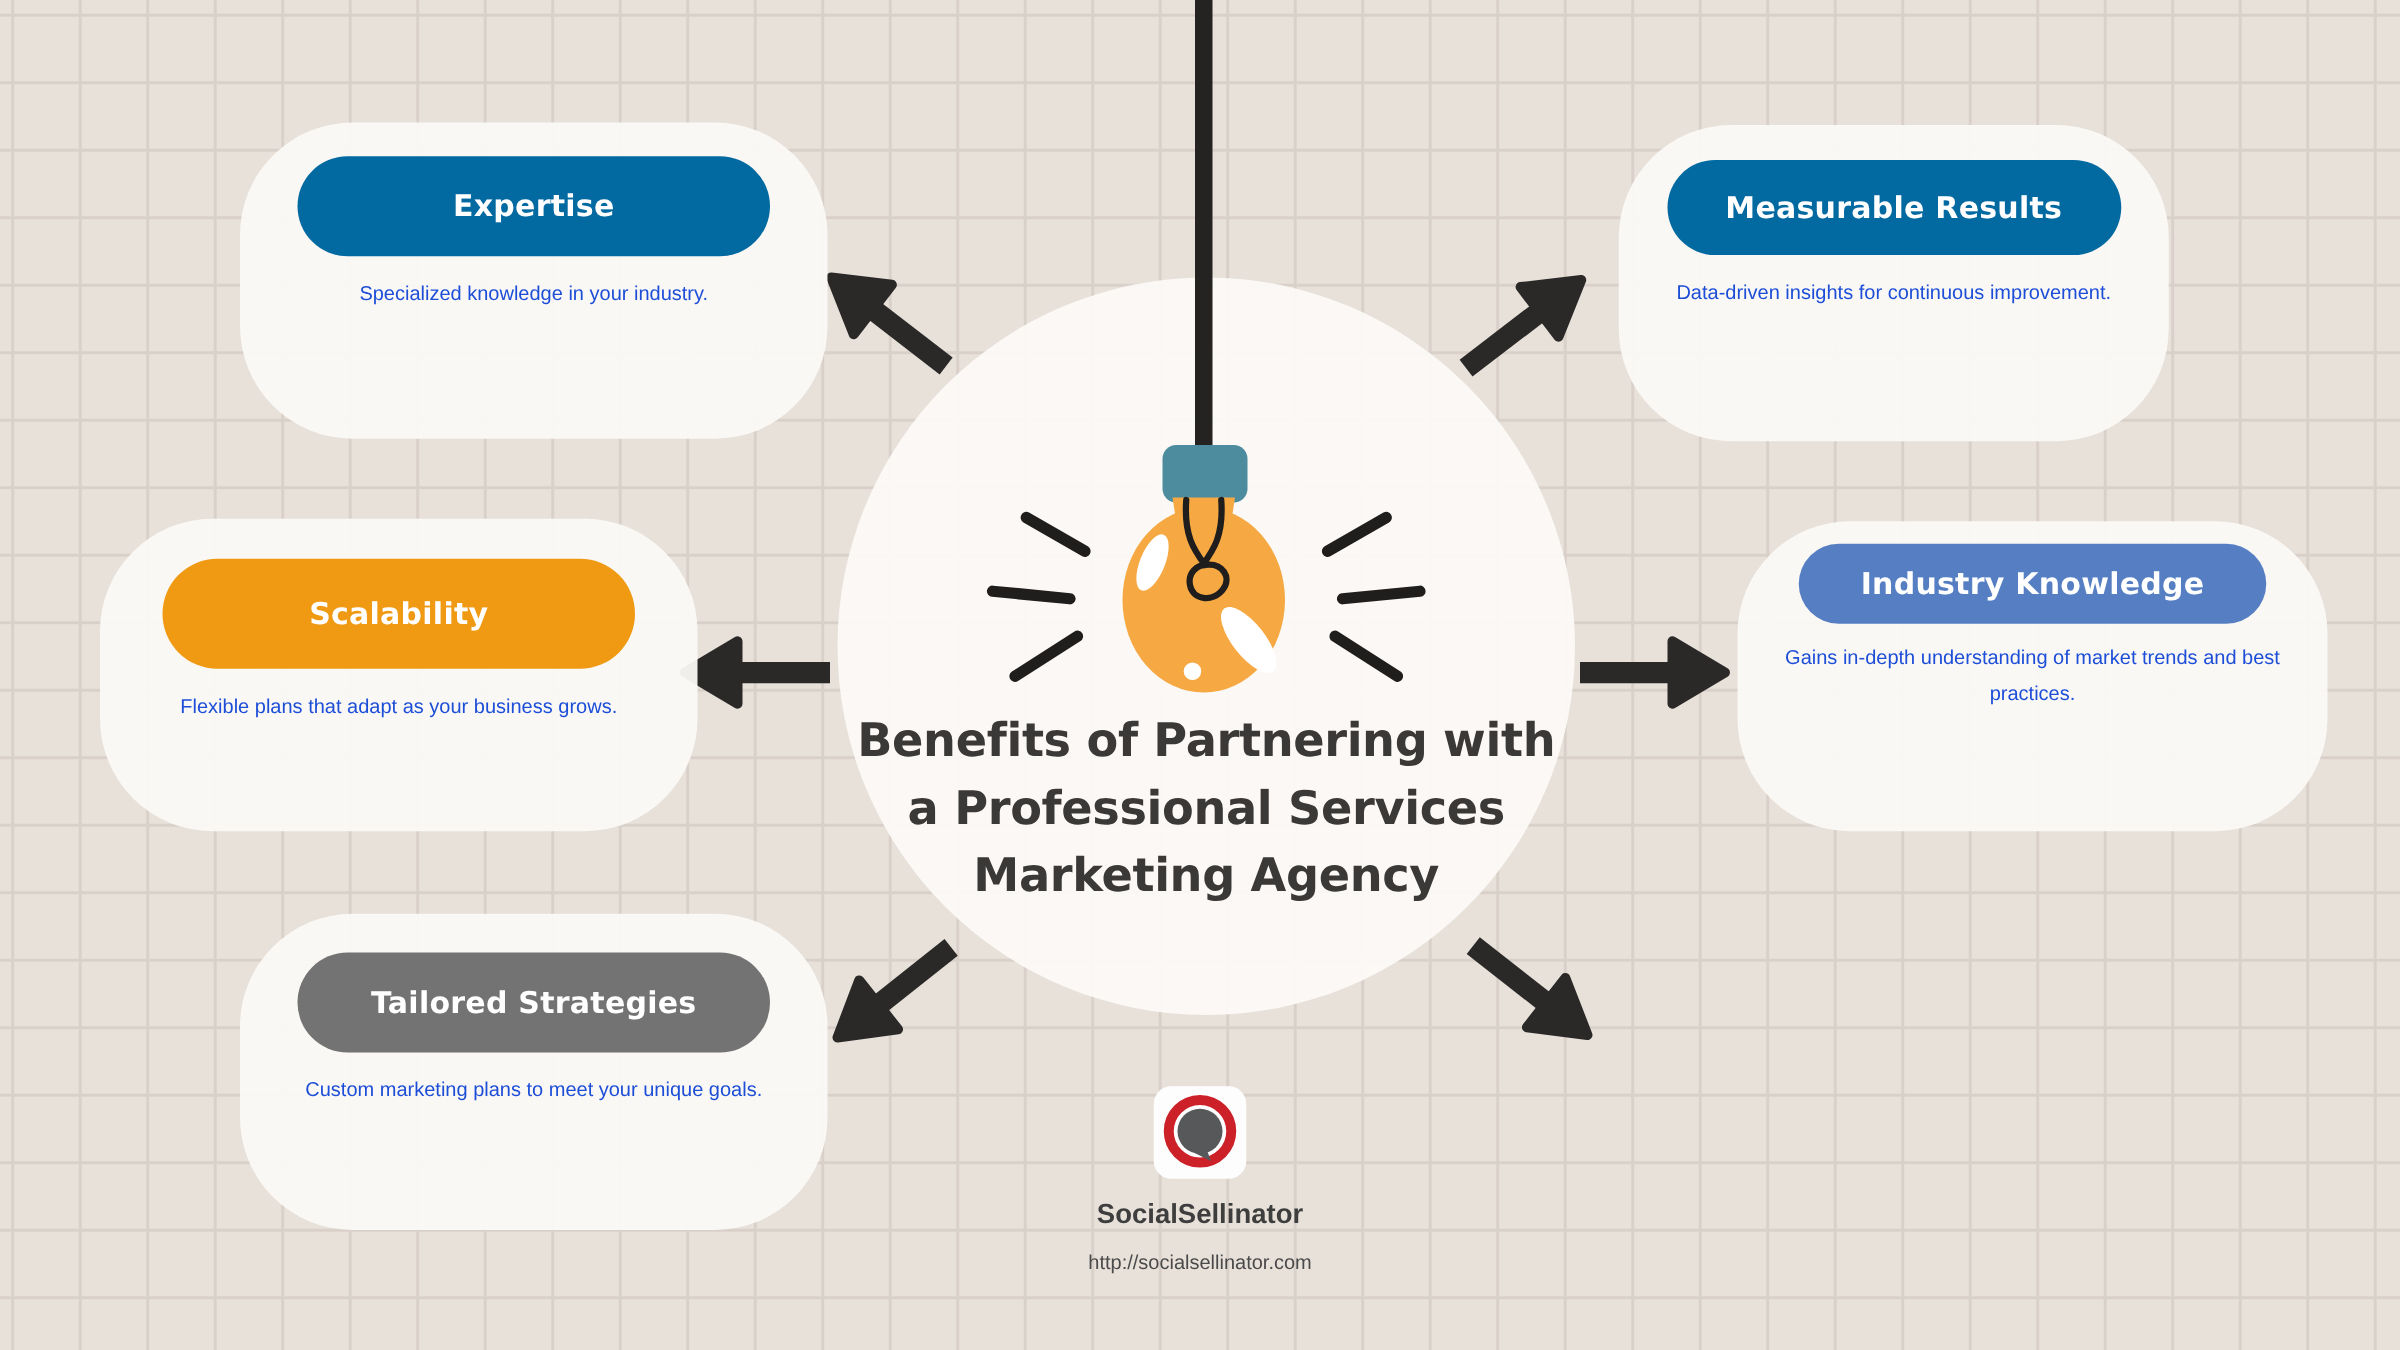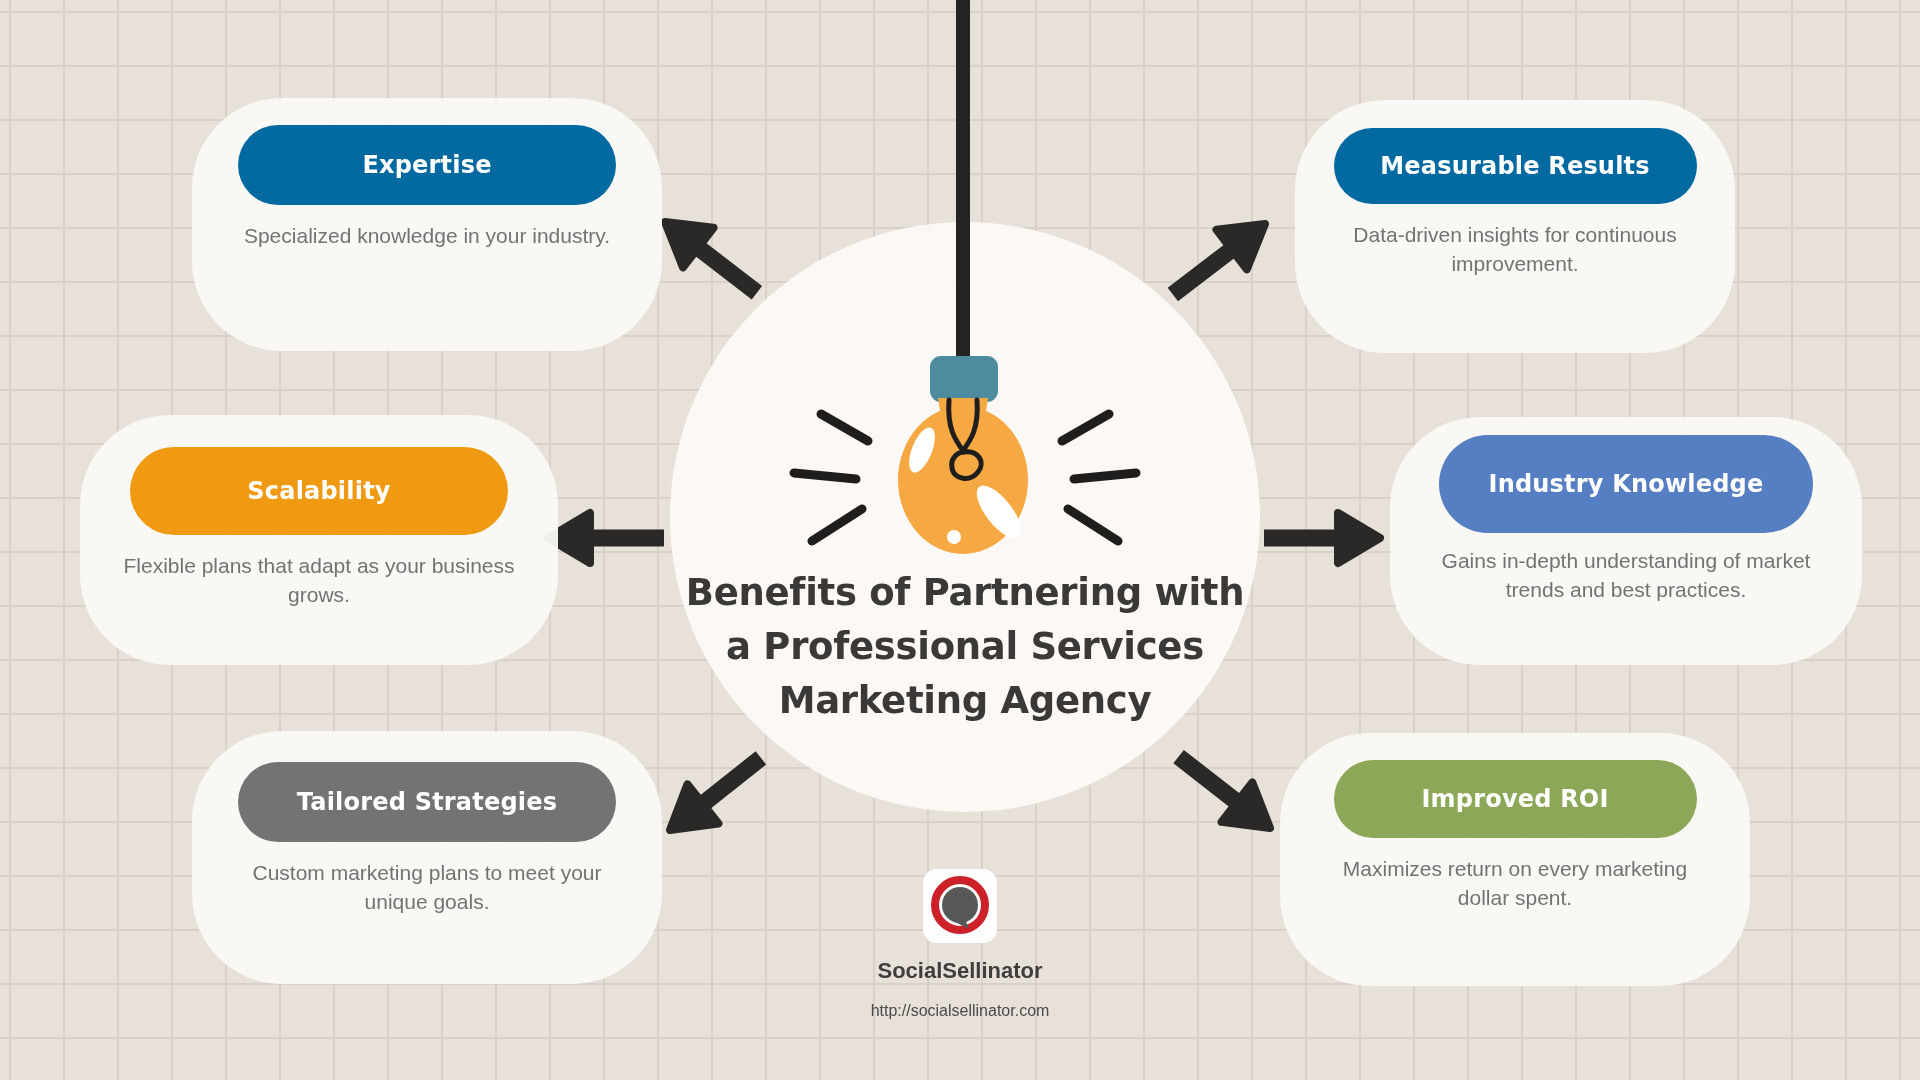--- a/index.html
+++ b/index.html
@@ -31,21 +31,21 @@
     text-align:center;
   }
   .pill{
     margin:0 auto;border-radius:999px;display:flex;align-items:center;justify-content:center;
   }
   .pill-label{
     font-family:"DejaVu Sans",sans-serif;font-weight:800;font-size:24px;color:#ffffff;
     letter-spacing:0.2px;
   }
   .card-body{
-    margin-top:16px;padding:0 36px;font-size:21px;line-height:29px;color:#737373;
+    margin-top:16px;padding:0 36px;font-size:16px;line-height:29px;color:#1d4ed8;
   }
   
   #logo-box{
     left:923px;top:869px;width:74px;height:74px;background:#fdfdfd;border-radius:14px;
     display:flex;align-items:center;justify-content:center;
   }
   #brand-name{
     left:660px;top:958px;width:600px;text-align:center;
     font-weight:bold;font-size:22px;color:#3e3e3e;
   }
@@ -148,32 +148,26 @@
   </div>
 
   <div class="card" style="left:1295px;top:100px;width:440px;height:253px">
     <div class="pill" style="width: 363px; height: 76px; margin-top: 28px; background: #0369a1;">
       <span class="pill-label">Measurable Results</span>
     </div>
     <div class="card-body">Data-driven insights for continuous improvement.</div>
   </div>
 
   <div class="card" style="left:1390px;top:417px;width:472px;height:248px">
-    <div class="pill" style="width: 374px; height: 98px; margin-top: 18px; background: rgb(86, 127, 195);">
+    <div class="pill" style="width: 374px; height: 64px; margin-top: 18px; background: rgb(86, 127, 195);">
       <span class="pill-label">Industry Knowledge</span>
     </div>
     <div class="card-body" style="margin-top:13px">Gains in-depth understanding of market trends and best practices.</div>
   </div>
 
-  <div class="card" style="left:1280px;top:733px;width:470px;height:253px">
-    <div class="pill" style="width: 363px; height: 78px; margin-top: 27px; background: rgb(139, 167, 87);">
-      <span class="pill-label">Improved ROI</span>
-    </div>
-    <div class="card-body">Maximizes return on every marketing dollar spent.</div>
-  </div>
 
   <div class="abs" id="logo-box">
     <svg width="74" height="74" viewBox="0 0 74 74">
       <circle cx="37" cy="36" r="25" fill="none" stroke="#cd2129" stroke-width="8"></circle>
       <circle cx="37" cy="36" r="18" fill="#57585a"></circle>
       <path d="M 42 50 L 46 60 L 32 53 Z" fill="#57585a"></path>
     </svg>
   </div>
   <div class="abs" id="brand-name">SocialSellinator</div>
   <div class="abs" id="brand-url">http://socialsellinator.com</div>

